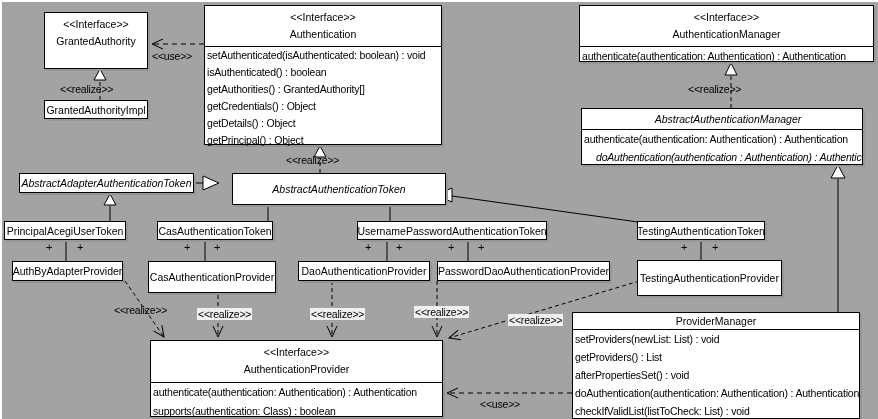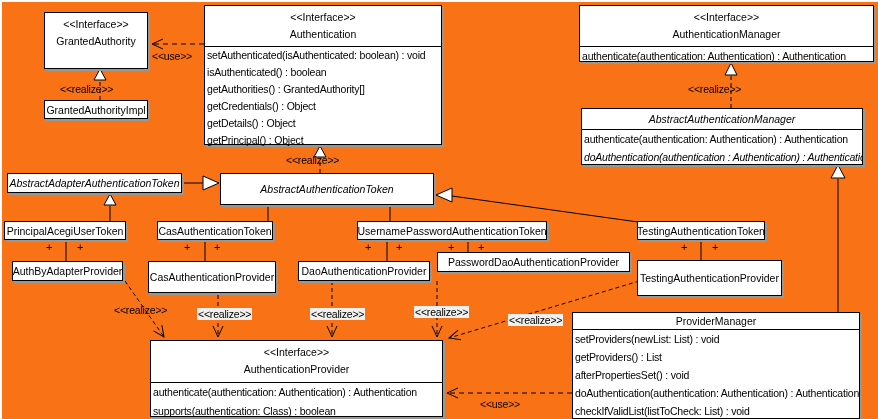--- a/index.html
+++ b/index.html
@@ -1,36 +1,36 @@
 <!DOCTYPE html>
 <html><head>
 <meta charset="utf-8">
 <style>
   html,body { margin:0; padding:0; background:#f0f0f0; }
   .canvas {
-    position:relative; width:878px; height:419px; background:#f97316;
+    position:relative; width:878px; height:419px; background:#a3a3a3;
     font-family:"Liberation Sans", sans-serif; overflow:hidden;
     font-size:10.5px; color:#000;
   }
   .edge-top  { position:absolute; left:0; top:0; width:878px; height:2px; background:#ffffff; z-index:0; }
   .edge-left { position:absolute; left:0; top:0; width:2px; height:419px; background:#ffffff; z-index:0; }
   svg.connectors { position:absolute; left:0; top:0; z-index:1; }
   .uml-class {
     position:absolute; background:#ffffff; border:1px solid #000;
     box-shadow:2px 2px 0 #979797; z-index:2; box-sizing:border-box;
   }
   .uml-title { text-align:center; }
   .uml-title .line { line-height:17px; white-space:nowrap; overflow:hidden; }
   .uml-title.pad { padding-top:3px; }
   .uml-methods { border-top:1px solid #000; }
   .uml-row { line-height:17px; padding-left:2px; white-space:nowrap; overflow:hidden; letter-spacing:-0.2px; }
   .r18 .uml-row { line-height:18px; }
   .r19 .uml-row { line-height:19px; }
   .simple { display:flex; align-items:center; justify-content:center; white-space:nowrap; overflow:hidden; }
-  .it { font-style:italic; }
+  .it { font-style:italic;margin-left:12px; }
   .lbl { position:absolute; z-index:3; white-space:nowrap; letter-spacing:-0.2px; }
   .lbl.bg { background:#f0f0f0; padding:0 1px; }
   .plus { position:absolute; z-index:3; font-size:11px; }
 </style>
 </head>
 <body>
 
 <div class="canvas">
   <div class="edge-top"></div>
   <div class="edge-left"></div>
@@ -187,21 +187,21 @@
 
   <div class="uml-class simple" style="left:12px;top:261px;width:111px;height:20px">
     <span>AuthByAdapterProvider</span>
   </div>
   <div class="uml-class simple" style="left:148px;top:261px;width:128px;height:32px">
     <span>CasAuthenticationProvider</span>
   </div>
   <div class="uml-class simple" style="left:298px;top:261px;width:132px;height:20px">
     <span>DaoAuthenticationProvider</span>
   </div>
-  <div class="uml-class simple" style="left:437px;top:252px;width:193px;height:20px">
+  <div class="uml-class simple" style="left:437px;top:261px;width:173px;height:20px">
     <span>PasswordDaoAuthenticationProvider</span>
   </div>
   <div class="uml-class simple" style="left:637px;top:260px;width:145px;height:36px">
     <span>TestingAuthenticationProvider</span>
   </div>
 
   <div class="uml-class r19" style="left:150px;top:340px;width:293px;height:77px">
     <div class="uml-title pad" style="height:38px">
       <div class="line">&lt;&lt;Interface&gt;&gt;</div>
       <div class="line">AuthenticationProvider</div>

